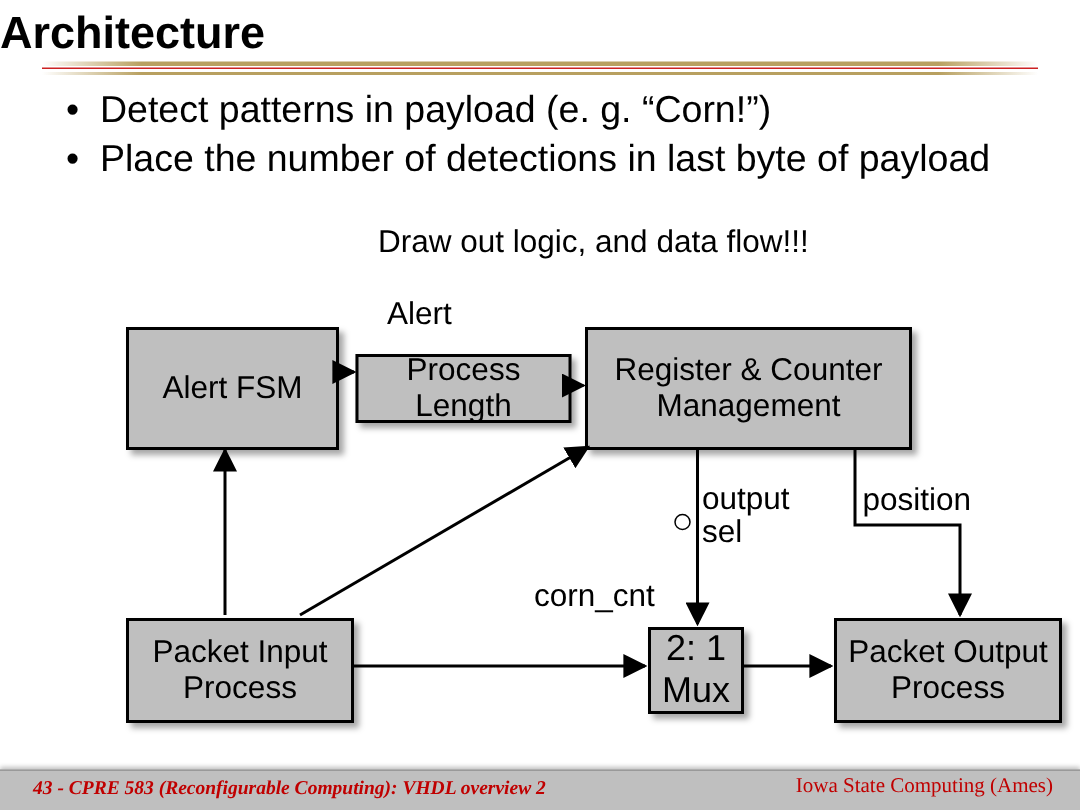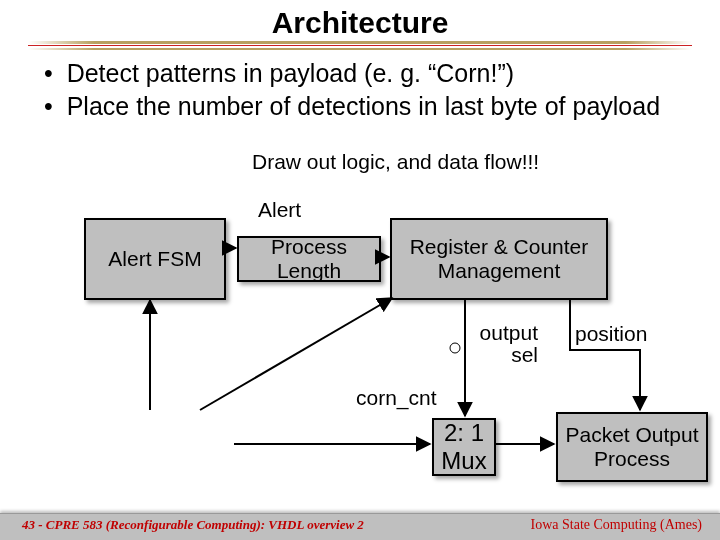--- a/index.html
+++ b/index.html
@@ -1,17 +1,17 @@
 <!DOCTYPE html>
 <html><head>
 <meta charset="utf-8">
 <style>
   html,body{margin:0;padding:0}
   body{width:720px;height:540px;background:#fff;font-family:Arial,Helvetica,sans-serif;position:relative;overflow:hidden}
-  .title{font-size:30px;font-weight:bold;text-align:center;padding-top:6px}
+  .title{font-size:30px;font-weight:bold;text-align:left;padding-top:6px}
   .rule{height:5px;margin:3px 28px 0 28px;position:relative;background:linear-gradient(#c22,#c22) center/100% 1px no-repeat}
   .rule::before{content:"";position:absolute;left:0;right:0;top:-2px;height:3px;background:linear-gradient(to right,rgba(0,0,0,0) 0%,#b8a060 10%,#b8a060 90%,rgba(0,0,0,0) 100%)}
   .rule::after{content:"";position:absolute;left:0;right:0;bottom:-2px;height:2px;background:linear-gradient(to right,rgba(0,0,0,0) 0%,#b8a060 10%,#b8a060 90%,rgba(0,0,0,0) 100%)}
   .bullets{font-size:25px;padding:10px 28px 0 44px;line-height:1.25}
   .bullets div{margin:0 0 2px 0}
   .anno{font-size:21px;position:absolute}
   .stage{position:absolute;left:0;right:0;top:200px;bottom:26px}
   .box{position:absolute;border:2px solid #000;background:#bfbfbf;display:flex;align-items:center;justify-content:center;text-align:center;font-size:21px;box-shadow:3px 3px 4px rgba(0,0,0,.35)}
   .small{font-size:24px}
   .footer{position:absolute;left:0;right:0;bottom:0;height:26px;background:#bfbfbf;border-top:1px solid #999;box-shadow:0 -2px 3px rgba(0,0,0,.25)}
@@ -38,26 +38,29 @@
     </div>
   <div class="box" style="left:237px;top:36px; width:140px;height:42px">
       <span>Process Length</span>
     </div>
   <div class="box" style="left:390px;top:18px; width:214px;height:78px">
       <span>Register &amp; Counter Management</span>
     </div>
   <div class="box small" style="left:432px;top:218px;width:60px; height:54px">
       <span>2: 1 Mux</span>
     </div>
+  <div class="box" style="left:84px; top:212px;width:148px;height:66px">
+      <span>Packet Input Process</span>
+    </div>
   <div class="box" style="left:556px;top:212px;width:148px;height:66px">
       <span>Packet Output Process</span>
     </div>
 
   <div style="position:absolute;left:258px;top:-2px;font-size:21px">Alert</div>
-  <div style="position:absolute;left:468px;top:122px;font-size:21px;line-height:1.05;text-align:right;width:70px">output sel</div>
+  <div style="position:absolute;left:468px;top:122px;font-size:21px;line-height:1.05;text-align:left;width:70px">output sel</div>
   <div style="position:absolute;left:575px;top:122px;font-size:21px">position</div>
   <div style="position:absolute;left:356px;top:186px;font-size:21px">corn_cnt</div>
 
   <svg class="arrows" width="720" height="314">
     <defs>
       <marker id="ah" viewBox="0 0 10 10" refX="9" refY="5" markerWidth="8" markerHeight="8" orient="auto-start-reverse">
         <path d="M0,0 L10,5 L0,10 z" fill="#000"></path>
       </marker>
     </defs>
 

